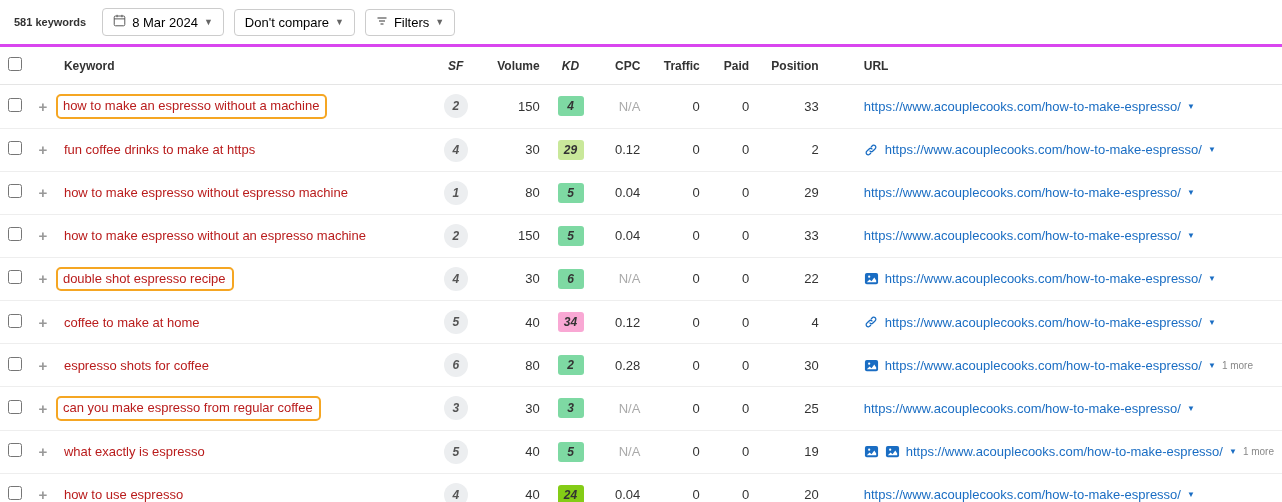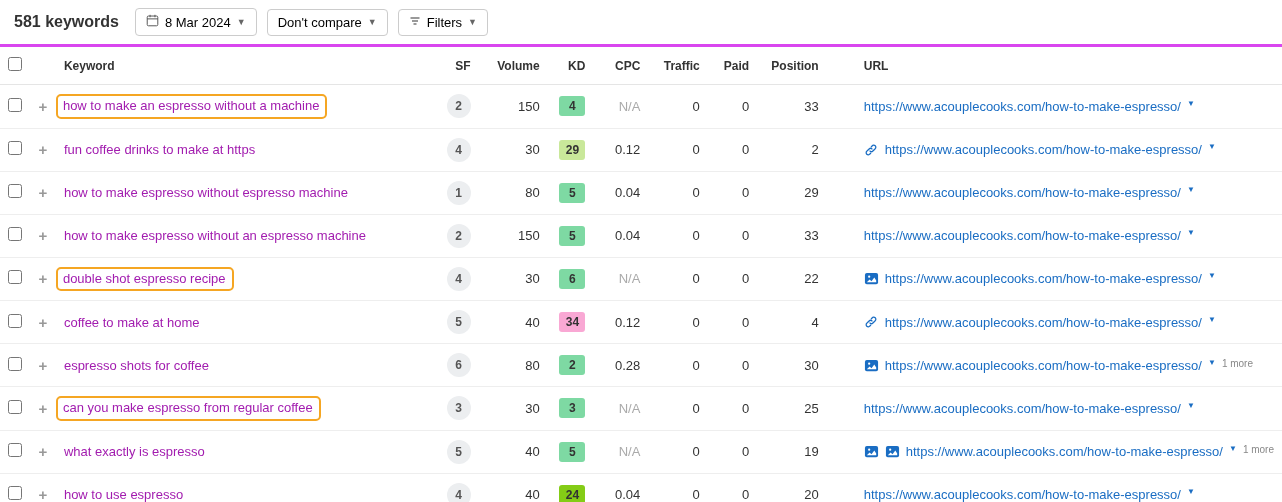--- a/index.html
+++ b/index.html
@@ -1,46 +1,46 @@
 <!DOCTYPE html>
 <html><head>
 <meta charset="utf-8">
 <style>
 * { box-sizing: border-box; margin: 0; padding: 0; }
 body { font-family: -apple-system, BlinkMacSystemFont, "Segoe UI", Arial, sans-serif; font-size: 13px; color: #333; background: #fff; }
 .toolbar { display: flex; align-items: center; gap: 10px; padding: 8px 14px; }
-.kw-count { font-weight: 700; font-size: 16px; margin-right: 6px; }
+.kw-count { font-weight: 700; font-size: 11px; margin-right: 6px; }
 .btn { display: inline-flex; align-items: center; gap: 6px; padding: 5px 10px; border: 1px solid #ccc; border-radius: 4px; background: #fff; cursor: pointer; font-size: 13px; }
 .btn .chev { font-size: 9px; color: #666; }
 .icon-cal, .icon-filter { display: inline-block; }
 table { width: 100%; border-collapse: collapse; }
 thead th { text-align: left; font-weight: 700; font-size: 12px; padding: 10px 8px; border-top: 3px solid #d946ef; border-bottom: 1px solid #e5e5e5; color: #333; }
 th.num, td.num { text-align: right; }
-th.ctr, td.ctr { text-align: right; }
+th.ctr, td.ctr { text-align: center; font-style: italic; }
 tbody tr { border-bottom: 1px solid #eee; }
 tbody td { padding: 9px 8px; vertical-align: middle; font-size: 13px; }
 .col-check { width: 28px; text-align: center; }
 .col-expand { width: 26px; text-align: center; }
 .col-keyword { width: 400px; }
 .col-sf { width: 46px; }
 .col-volume { width: 70px; }
 .col-kd { width: 46px; }
 .col-cpc { width: 56px; }
 .col-traffic { width: 60px; }
 .col-paid { width: 50px; }
 .col-position { width: 70px; }
 .col-url { }
 input[type=checkbox] { width: 14px; height: 14px; border: 1px solid #bbb; border-radius: 3px; }
 .expand-icon { color: #999; font-weight: 700; cursor: pointer; font-size: 15px; }
-.kw-link { color: #a21caf; text-decoration: none; cursor: pointer; }
+.kw-link { color: #b91c1c; text-decoration: none; cursor: pointer; }
 .kw-highlight { display: inline-block; border: 2.5px solid #f5a623; border-radius: 5px; padding: 2px 6px 3px 5px; margin-left: -8px; line-height: 1.2; }
 .sf-badge { display: inline-flex; align-items: center; justify-content: center; width: 24px; height: 24px; border-radius: 50%; background: #eceef0; color: #555; font-size: 12px; font-weight: 600; }
 .kd-badge { display: inline-flex; align-items: center; justify-content: center; width: 26px; height: 20px; border-radius: 3px; font-size: 12px; font-weight: 600; color: #333; }
 .na { color: #aaa; }
-.url-cell { display: flex; align-items: flex-start; gap: 6px; }
+.url-cell { display: flex; align-items: center; gap: 6px; }
 .url-pre-icon { display: inline-flex; width: 15px; height: 15px; align-items: center; justify-content: center; flex-shrink: 0; }
 .url-link { color: #1a6dc3; text-decoration: none; cursor: pointer; white-space: nowrap; }
 .chev-s { font-size: 8px; color: #1a6dc3; cursor: pointer; }
 .more-text { color: #888; font-size: 10px; white-space: nowrap; }
 .linkicon svg, .carouselicon svg { display: block; }
 </style>
 </head>
 <body>
 
 <div class="toolbar">

